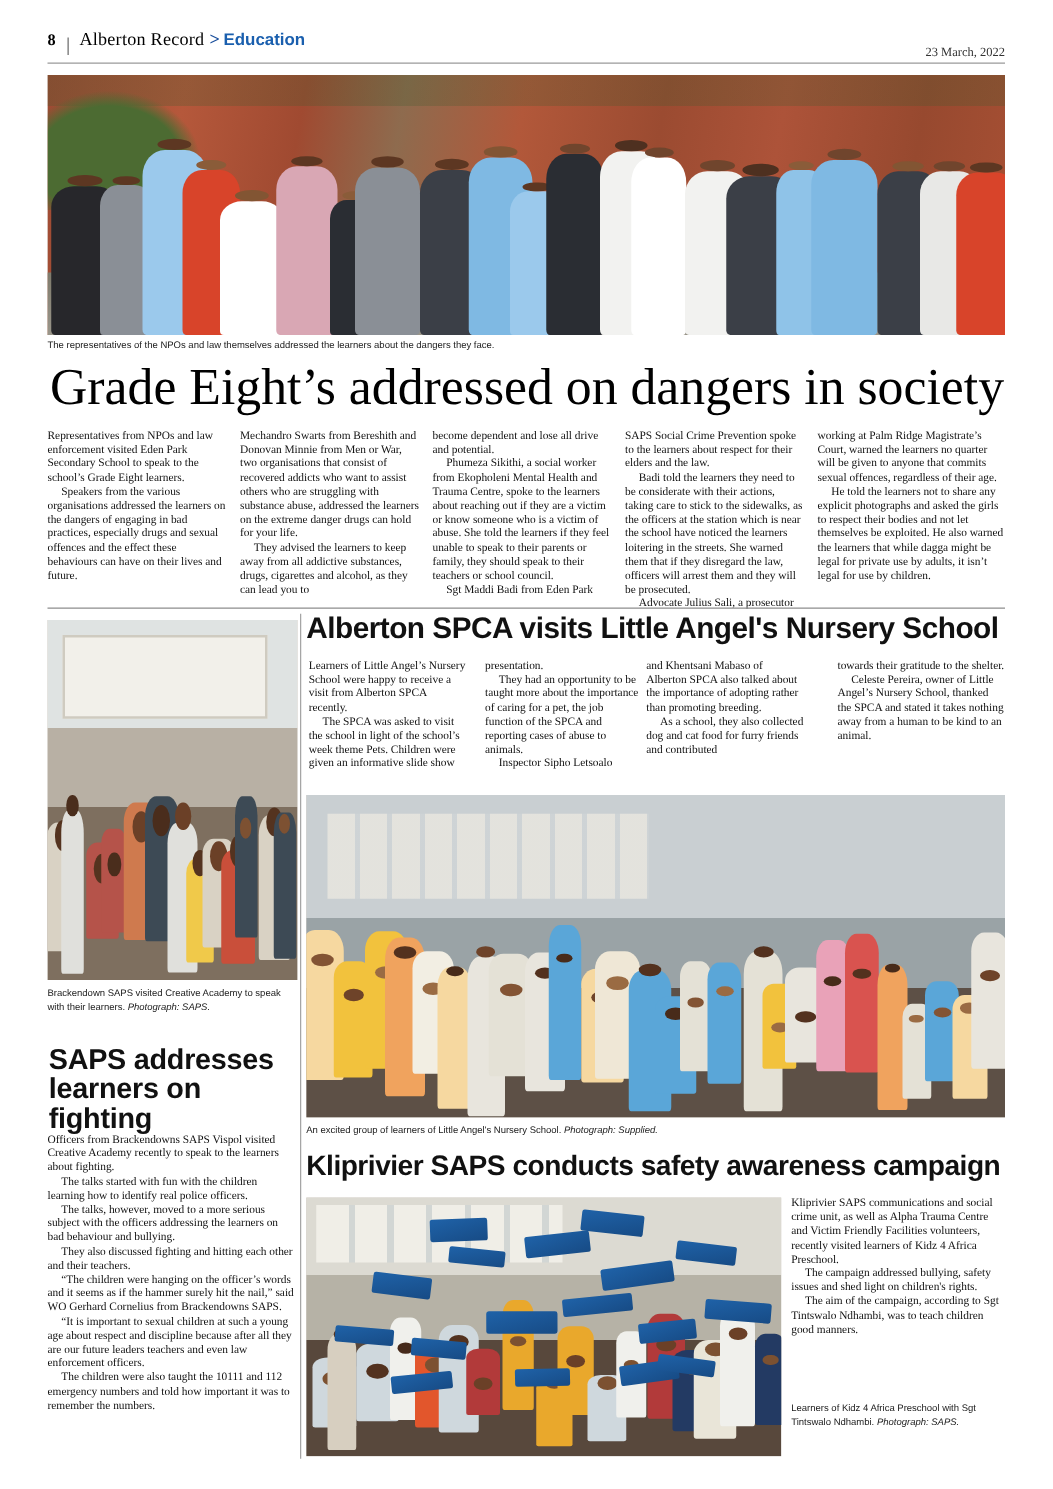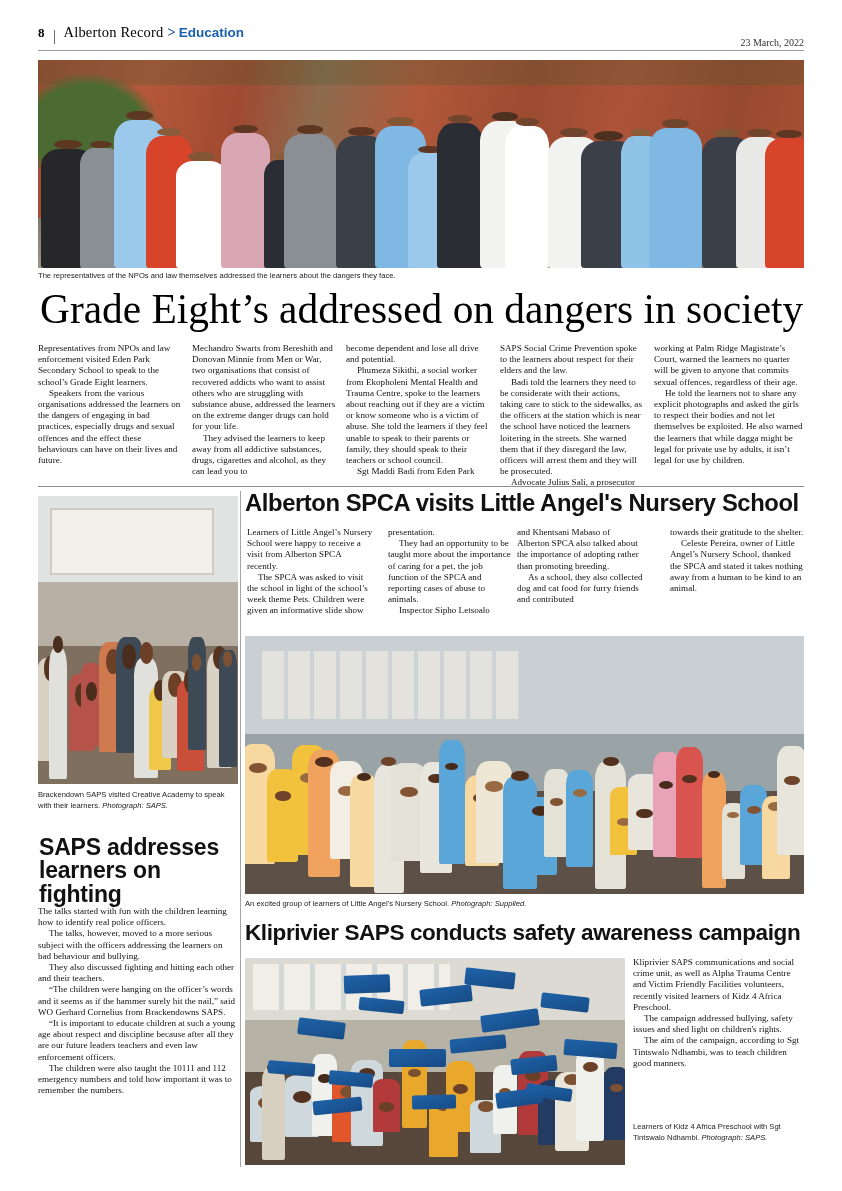--- a/index.html
+++ b/index.html
@@ -319,25 +319,26 @@
 </div>
 <div class="caption" style="left:38px; top:790px; width:198px;">
   <span>Brackendown SAPS visited Creative Academy to speak with their learners. </span><i>Photograph: SAPS.</i>
 </div>
 
 <div class="headline-sans" style="left:39px; top:836px; width:200px; font-size:23px; letter-spacing:-0.2px;">
   <div>SAPS addresses</div>
   <div>learners on fighting</div>
 </div>
 <div class="col" id="saps-body" style="left:38px; top:906px; width:198px;">
+    <p>Officers from Brackendowns SAPS Vispol visited Creative Academy recently to speak to the learners about fighting.</p>
     <p>The talks started with fun with the children learning how to identify real police officers.</p>
     <p>The talks, however, moved to a more serious subject with the officers addressing the learners on bad behaviour and bullying.</p>
     <p>They also discussed fighting and hitting each other and their teachers.</p>
     <p>“The children were hanging on the officer’s words and it seems as if the hammer surely hit the nail,” said WO Gerhard Cornelius from Brackendowns SAPS.</p>
-    <p>“It is important to educate children at such a young age about respect and discipline because after all they are our future leaders teachers and even law enforcement officers.</p>
+    <p>“It is important to sexual children at such a young age about respect and discipline because after all they are our future leaders teachers and even law enforcement officers.</p>
     <p>The children were also taught the 10111 and 112 emergency numbers and told how important it was to remember the numbers.</p>
   </div>
 
 <div class="headline-sans" id="spca-headline" style="left: 245px; top: 491px; font-size: 23.8px; letter-spacing: -0.4px; white-space: nowrap;">Alberton SPCA visits Little Angel's Nursery School</div>
 
 <div class="col" id="s-col-0" style="left:247px; top:527px; width:126px;">
     <p>Learners of Little Angel’s Nursery School were happy to receive a visit from Alberton SPCA recently.</p>
     <p>The SPCA was asked to visit the school in light of the school’s week theme Pets. Children were given an informative slide show</p>
   </div>
 <div class="col" id="s-col-1" style="left:388px; top:527px; width:126px;">

